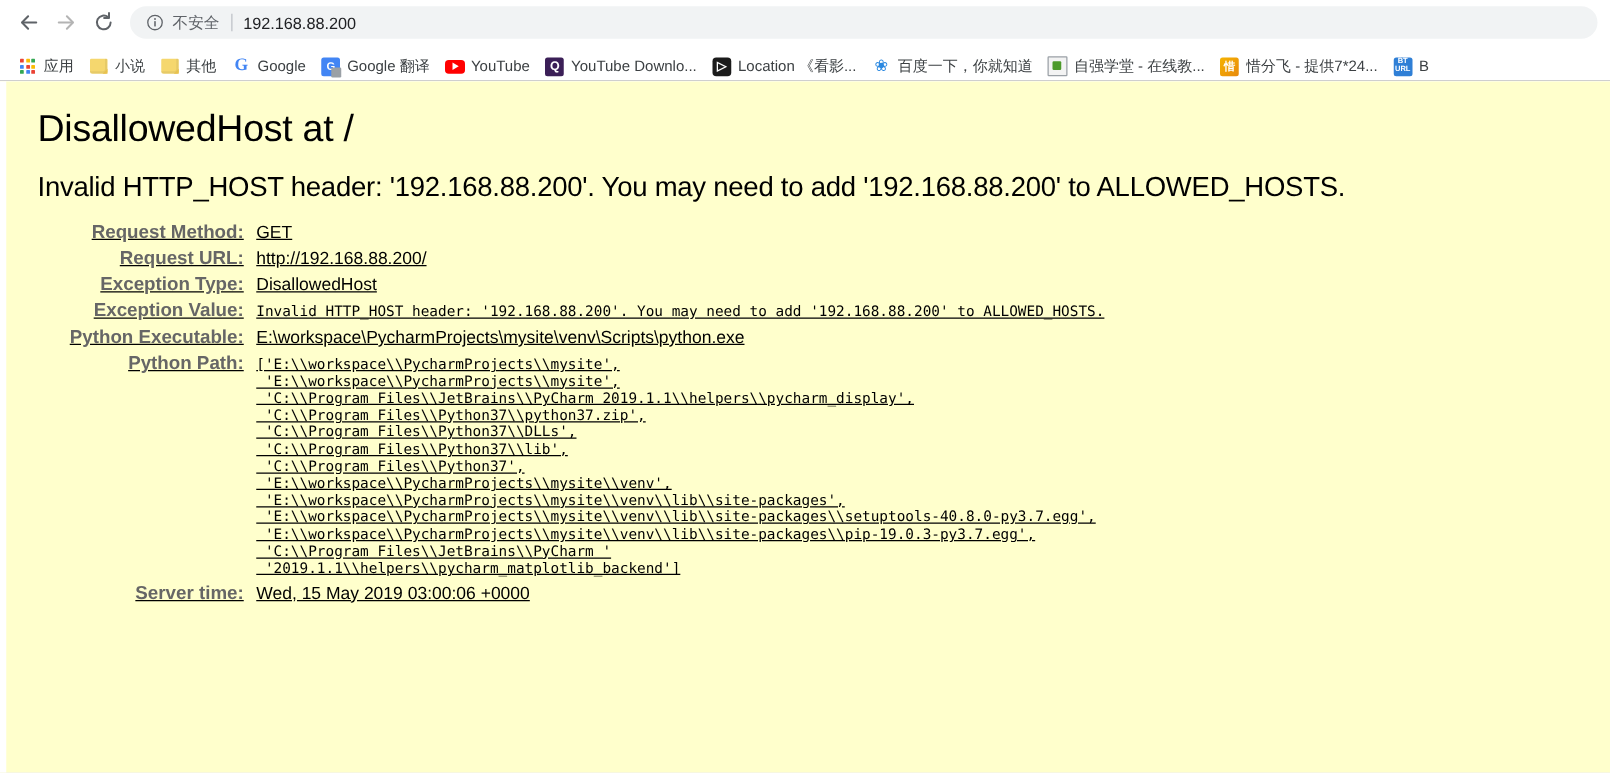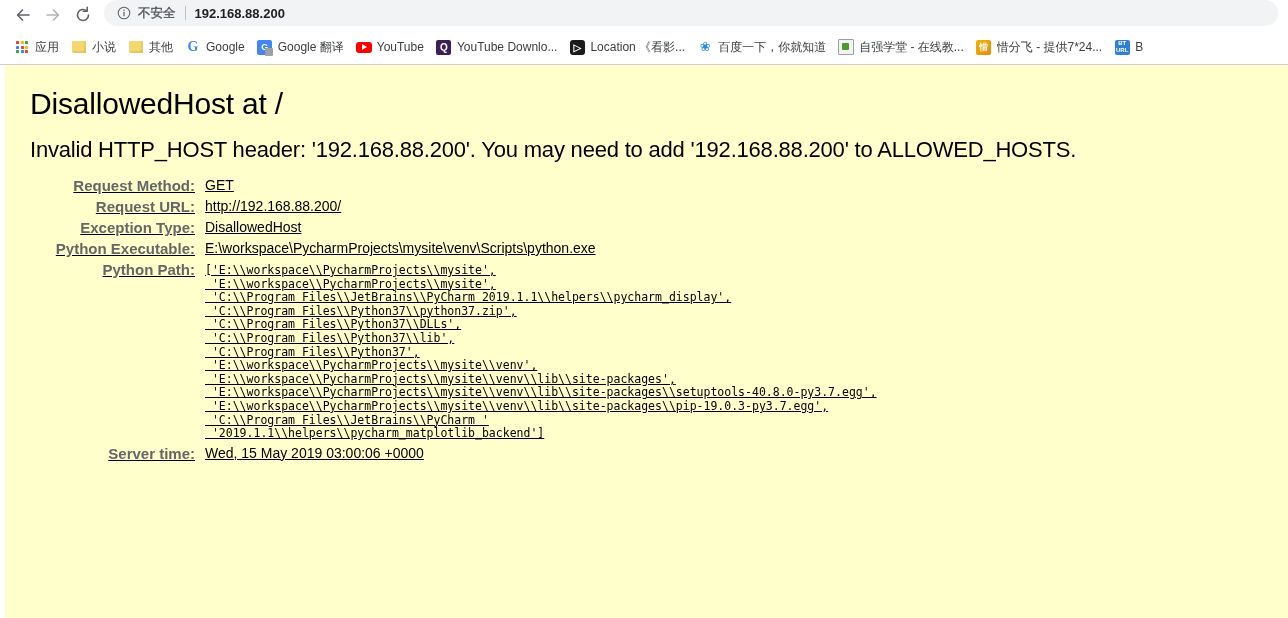--- a/index.html
+++ b/index.html
@@ -16,23 +16,23 @@
   }
 
   
   #browser-chrome {
     background: #ffffff;
     border-bottom: 1px solid #cfcfcf;
   }
   #toolbar {
     height: 36px;
     display: flex;
+    align-items: center;
     padding: 0 8px;
     box-sizing: border-box;
-    font-weight: bold;
   }
   .nav-btn {
     width: 30px;
     height: 30px;
     display: flex;
     align-items: center;
     justify-content: center;
     border-radius: 50%;
     flex: none;
   }
@@ -78,22 +78,22 @@
     color: #202124;
     white-space: nowrap;
     overflow: hidden;
     text-overflow: ellipsis;
   }
 
   
   #bookmarks-bar {
     height: 28px;
     display: flex;
-    align-items: flex-start;
-    padding: 0 4px 16px 8px;
+    align-items: flex-end;
+    padding: 0 4px 0 8px;
     box-sizing: border-box;
     background: #ffffff;
     overflow: hidden;
     white-space: nowrap;
   }
   .bookmark {
     display: flex;
     align-items: center;
     height: 22px;
     padding: 0 6px;
@@ -470,20 +470,24 @@
             <th>Request Method:</th>
             <td>GET</td>
           </tr>
           <tr>
             <th>Request URL:</th>
             <td>http://192.168.88.200/</td>
           </tr>
           <tr>
             <th>Exception Type:</th>
             <td>DisallowedHost</td>
+          </tr>
+          <tr>
+            <th>Exception Value:</th>
+            <td class="mono">Invalid HTTP_HOST header: '192.168.88.200'. You may need to add '192.168.88.200' to ALLOWED_HOSTS.</td>
           </tr>
           <tr>
             <th>Python Executable:</th>
             <td>E:\workspace\PycharmProjects\mysite\venv\Scripts\python.exe</td>
           </tr>
           <tr>
             <th>Python Path:</th>
             <td class="mono">['E:\\workspace\\PycharmProjects\\mysite',
  'E:\\workspace\\PycharmProjects\\mysite',
  'C:\\Program Files\\JetBrains\\PyCharm 2019.1.1\\helpers\\pycharm_display',

